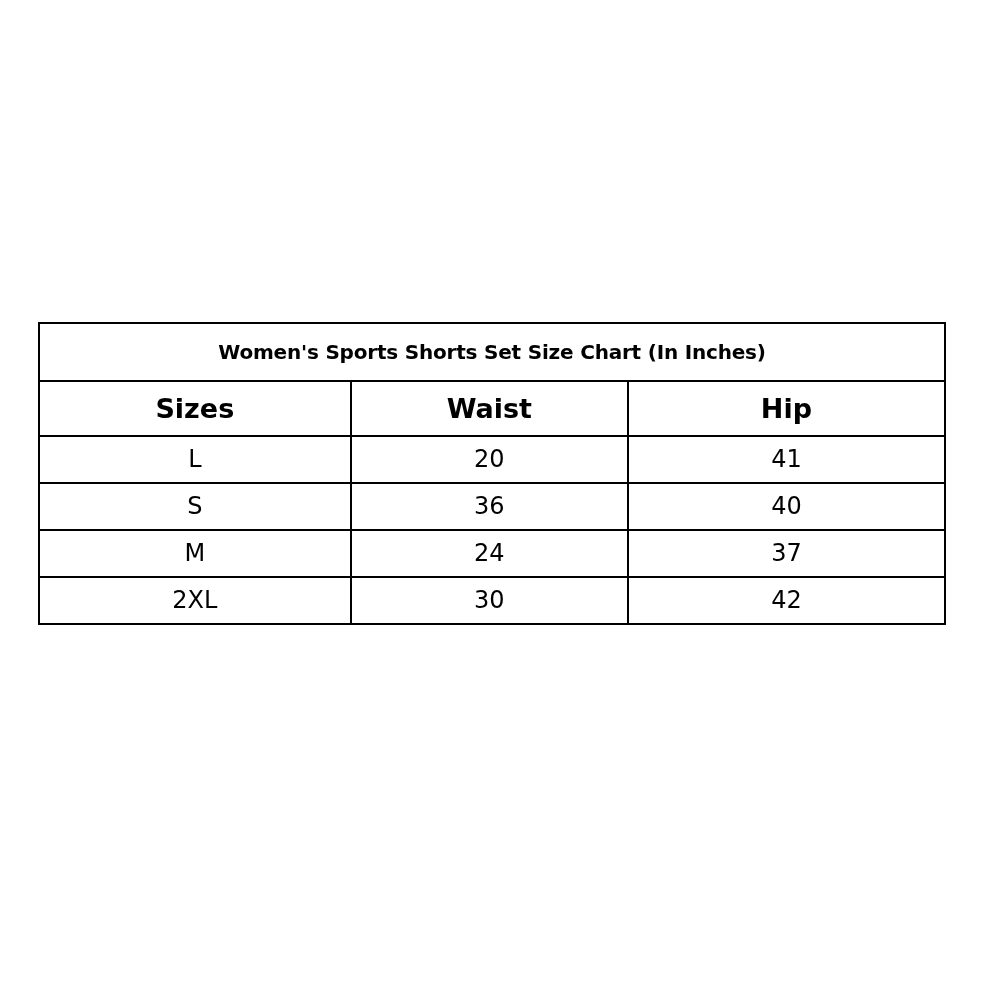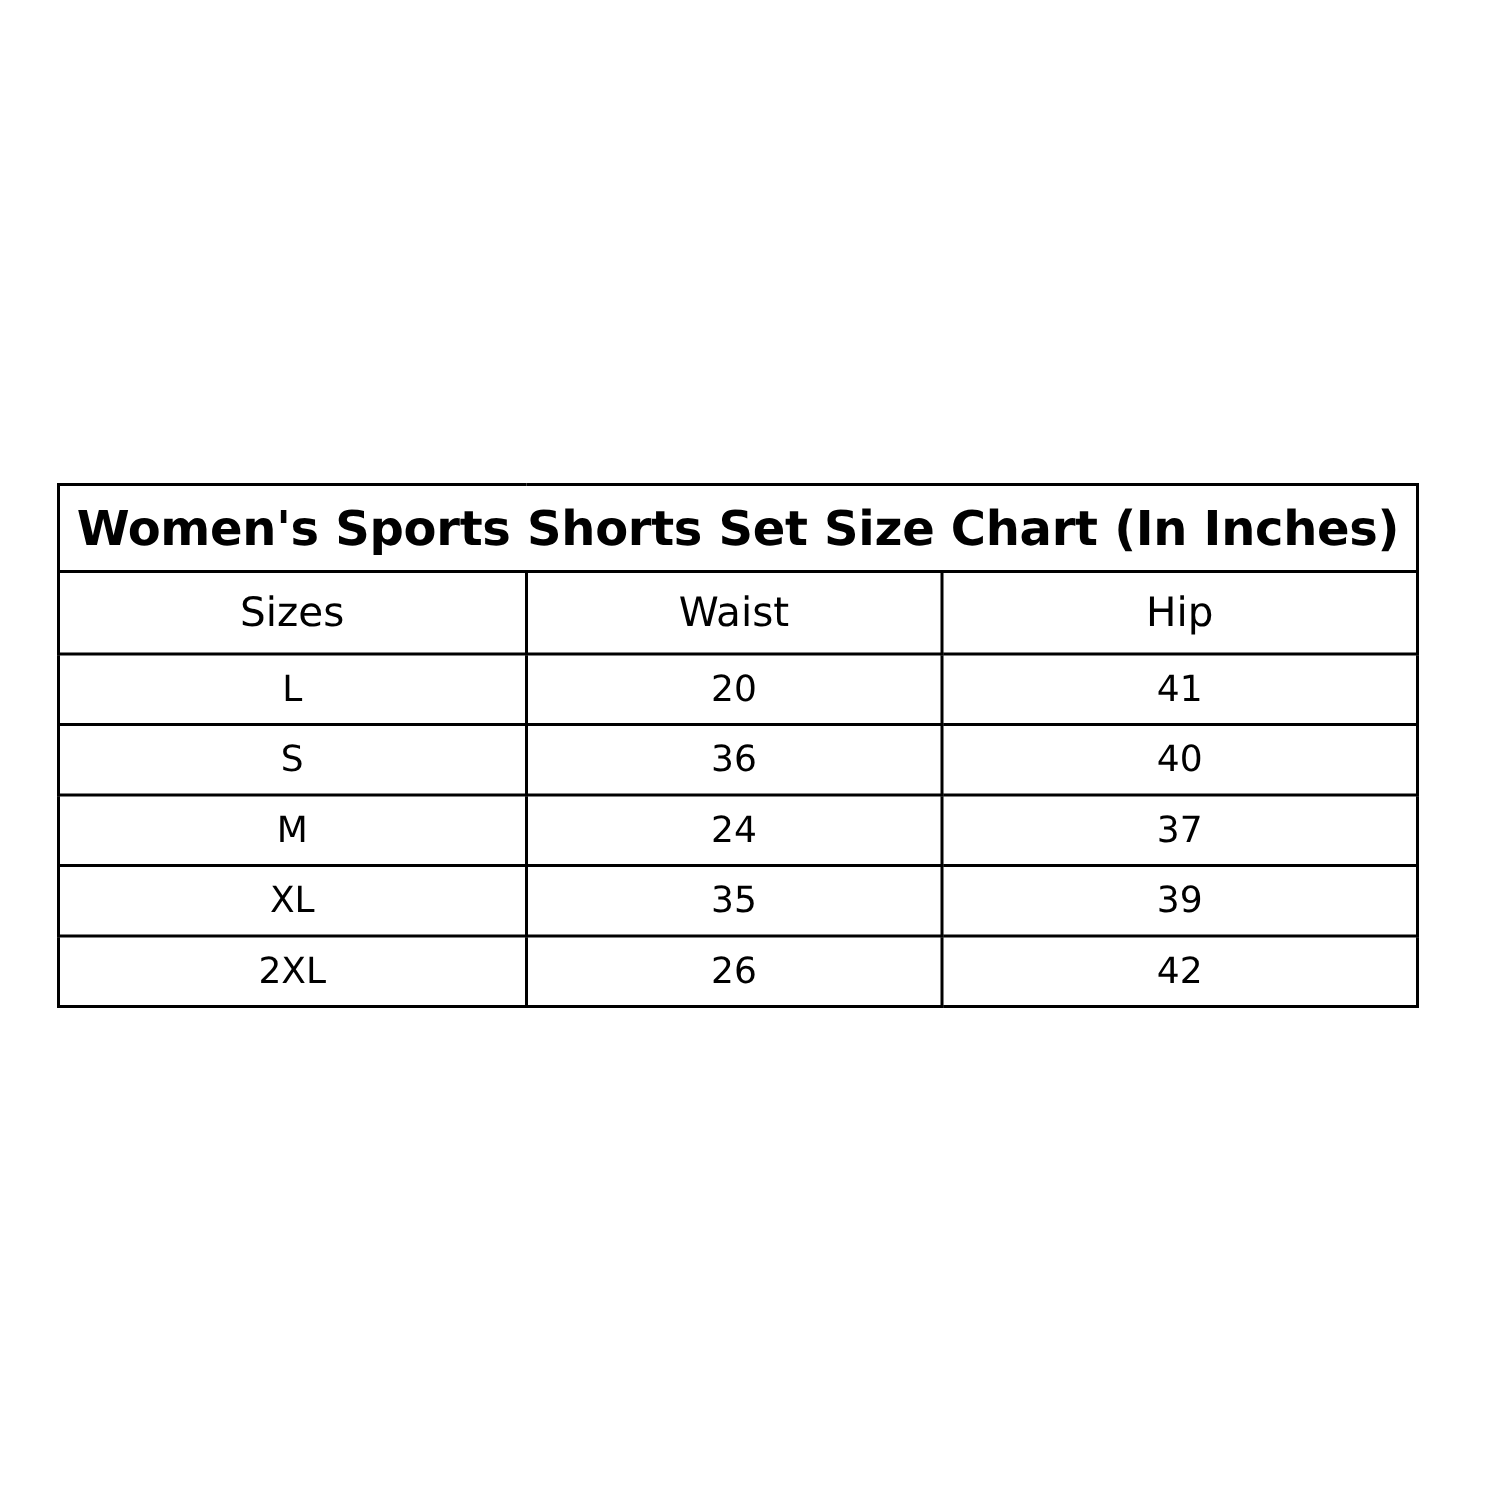--- a/index.html
+++ b/index.html
@@ -27,29 +27,29 @@
     background: #ffffff;
   }
   table.size-chart td,
   table.size-chart th {
     border: 2px solid #000000;
     text-align: center;
     color: #000000;
     padding: 0;
   }
   .chart-title {
-    font-size: 32px;
+    font-size: 20px;
     font-weight: bold;
     height: 56px;
     line-height: 56px;
     letter-spacing: -0.2px;
   }
   .head-cell {
     font-size: 27px;
-    font-weight: normal;
+    font-weight: bold;
     height: 53px;
     line-height: 53px;
   }
   .body-cell {
     font-size: 24px;
     font-weight: normal;
     height: 45px;
     line-height: 45px;
   }
   col.c1 { width: 34.4%; }
@@ -84,24 +84,19 @@
         <td class="body-cell">S</td>
         <td class="body-cell">36</td>
         <td class="body-cell">40</td>
       </tr>
       <tr>
         <td class="body-cell">M</td>
         <td class="body-cell">24</td>
         <td class="body-cell">37</td>
       </tr>
       <tr>
-        <td class="body-cell">XL</td>
-        <td class="body-cell">35</td>
-        <td class="body-cell">39</td>
-      </tr>
-      <tr>
         <td class="body-cell">2XL</td>
-        <td class="body-cell">26</td>
+        <td class="body-cell">30</td>
         <td class="body-cell">42</td>
       </tr>
     </tbody>
   </table>
 </div>
 
 </body></html>

